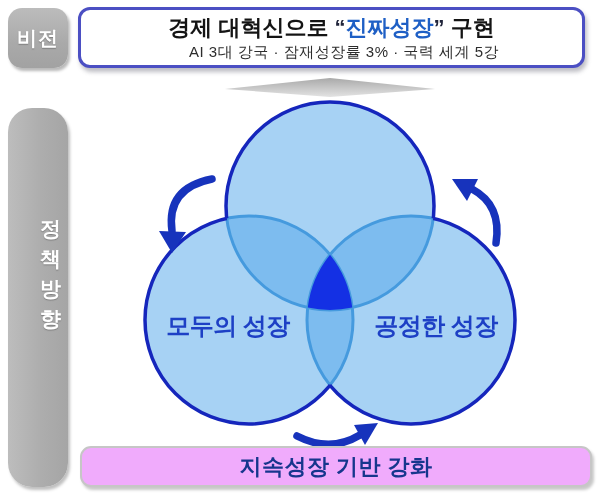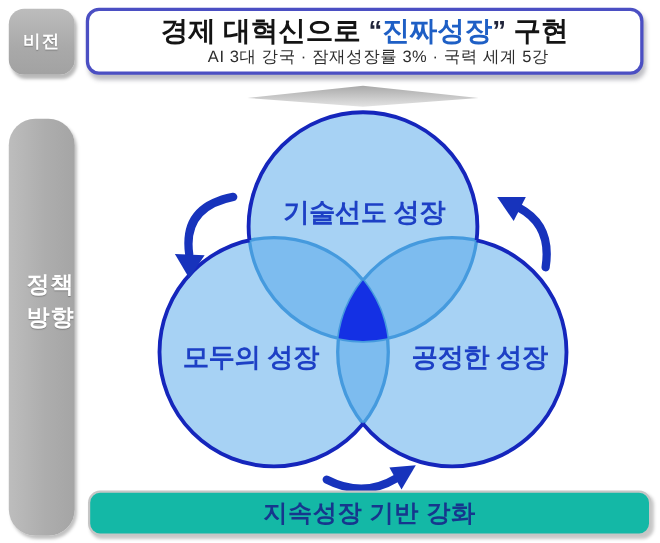--- a/index.html
+++ b/index.html
@@ -6,57 +6,58 @@
   .stage{
     position:relative;width:600px;height:494px;background:#ffffff;overflow:hidden;
     font-family:"Liberation Sans","DejaVu Sans",sans-serif;
   }
   
   .vision-badge{
     position:absolute;left:8px;top:8px;width:60px;height:60px;border-radius:14px;
     background:linear-gradient(180deg,#bcbcbc 0%,#a9a9a9 60%,#a2a2a2 100%);
     box-shadow:2px 3px 3px rgba(0,0,0,.28);
     display:flex;align-items:center;justify-content:center;
-    color:#ffffff;font-weight:bold;font-size:16px;letter-spacing:1px;
+    color:#ffffff;font-weight:bold;font-size:20px;letter-spacing:1px;
     text-shadow:0 1px 1px rgba(90,90,90,.55);
   }
   
   .vision-box{
     position:absolute;left:78px;top:7px;width:507px;height:61px;box-sizing:border-box;
     background:#ffffff;border:3px solid #4b4fc3;border-radius:12px;
     box-shadow:2px 4px 4px rgba(110,110,125,.45);
     display:flex;flex-direction:column;align-items:center;justify-content:center;gap:2px;
   }
-  .vision-title{white-space:pre;font-size:25px;font-weight:bold;color:#141414;line-height:26px;}
+  .vision-title{white-space:pre;font-size:22px;font-weight:bold;color:#141414;line-height:26px;}
   .vision-title .hl{color:#1e5fc5;}
   .vision-title .quote{color:#20243a;}
   .vision-subtitle{font-size:15px;color:#2d2d2d;letter-spacing:.5px;line-height:18px;margin-left:25px;}
   
   .policy-bar{
     position:absolute;left:8px;top:108px;width:60px;height:379px;border-radius:24px;
     background:linear-gradient(90deg,#bdbdbd 0%,#adadad 55%,#a5a5a5 100%);
     box-shadow:2px 3px 3px rgba(0,0,0,.25);
-    display:flex;flex-direction:column;align-items:flex-end;justify-content:center;
+    display:flex;flex-direction:column;align-items:flex-start;justify-content:center;
     padding-bottom:48px;box-sizing:border-box;
     color:#ffffff;font-weight:bold;font-size:21px;line-height:30px;letter-spacing:1px;
     text-shadow:0 1px 1px rgba(90,90,90,.55);
+    padding-left:32px;
   }
   .diagram-svg{position:absolute;left:0;top:0;width:600px;height:494px;}
   
   .circle-label{
     position:absolute;text-align:center;font-weight:bold;font-size:24px;color:#1d40c5;
     letter-spacing:-0.5px;line-height:26px;
   }
   .lbl-top{left:231px;top:181px;width:200px;}
   .lbl-bl{left:148px;top:313px;width:160px;}
   .lbl-br{left:356px;top:313px;width:160px;}
   
   .footer-box{
     position:absolute;left:80px;top:446px;width:512px;height:41px;box-sizing:border-box;
-    background:#14b8a6;border:2px solid #c6c6c6;border-radius:11px;
+    background:#f0abfc;border:2px solid #c6c6c6;border-radius:11px;
     box-shadow:2px 3px 3px rgba(0,0,0,.22);
     display:flex;align-items:center;justify-content:center;
     font-size:22px;font-weight:bold;color:#16368d;letter-spacing:.5px;
   }
 </style>
 </head>
 <body>
 
 <div class="stage">
 
@@ -137,21 +138,20 @@
       <path d="M496 243 Q502 205 472 189"></path>
       <path d="M297 436 Q330 453 360 435"></path>
     </g>
     <g fill="#1733bc">
       <polygon points="172,253 159,231 186,232"></polygon>
       <polygon points="452,179 478,179 467,201"></polygon>
       <polygon points="378,423 365,445 354,425"></polygon>
     </g>
   </svg>
 
-  <div class="circle-label lbl-top">기술선도 성장</div>
   <div class="circle-label lbl-br">공정한 성장</div>
   <div class="circle-label lbl-bl">모두의 성장</div>
 
   <div class="footer-box">
     <span>지속성장 기반 강화</span>
   </div>
 
 </div>
 
 </body></html>

